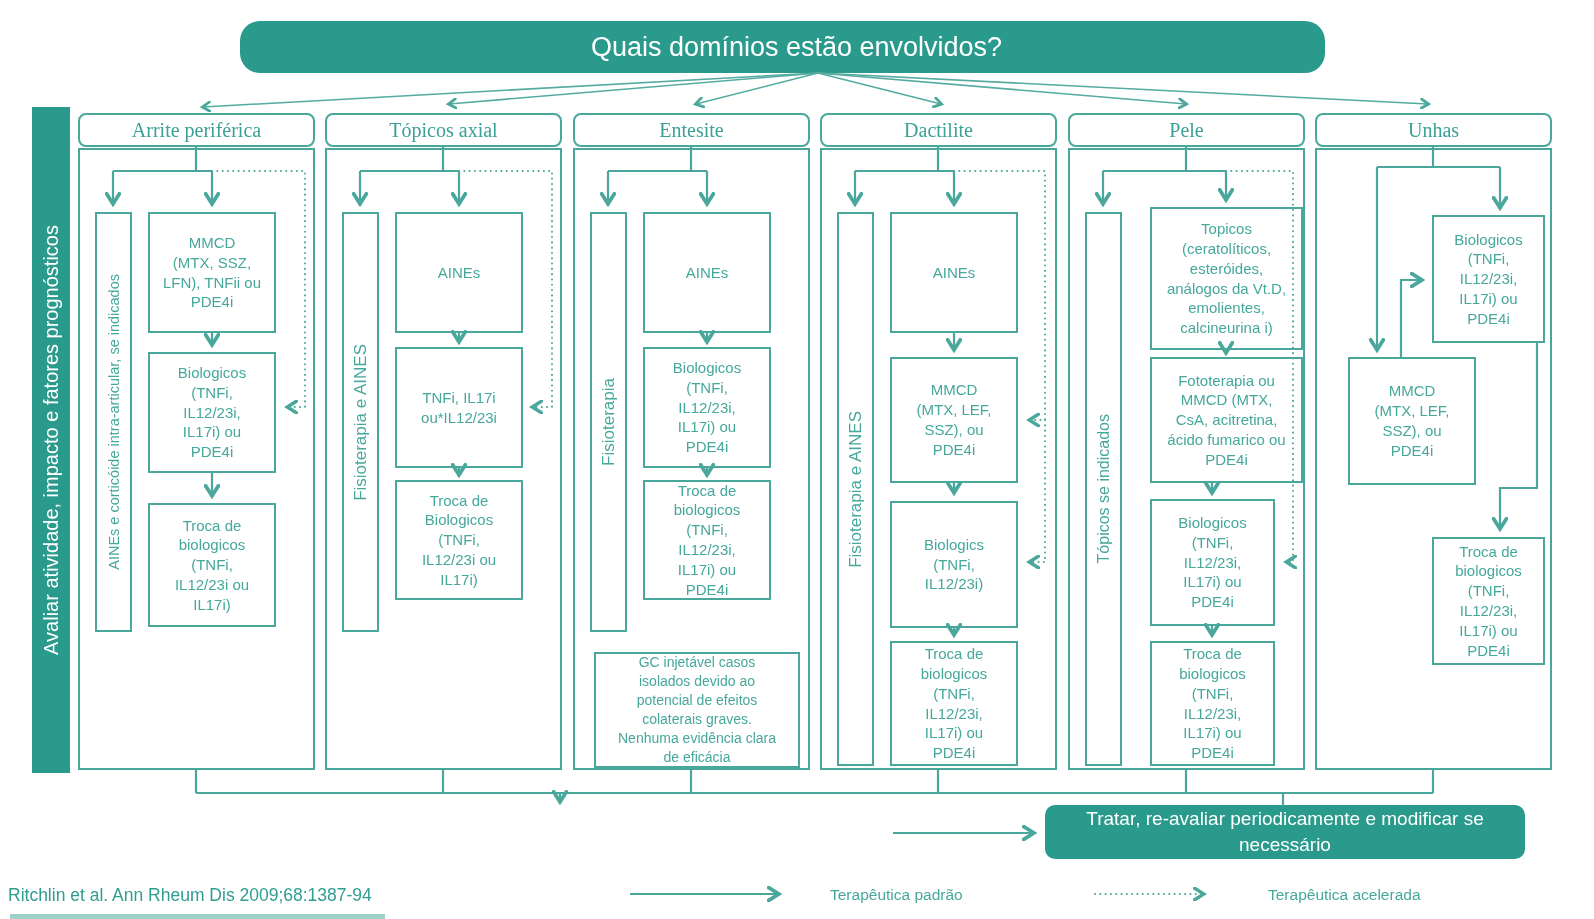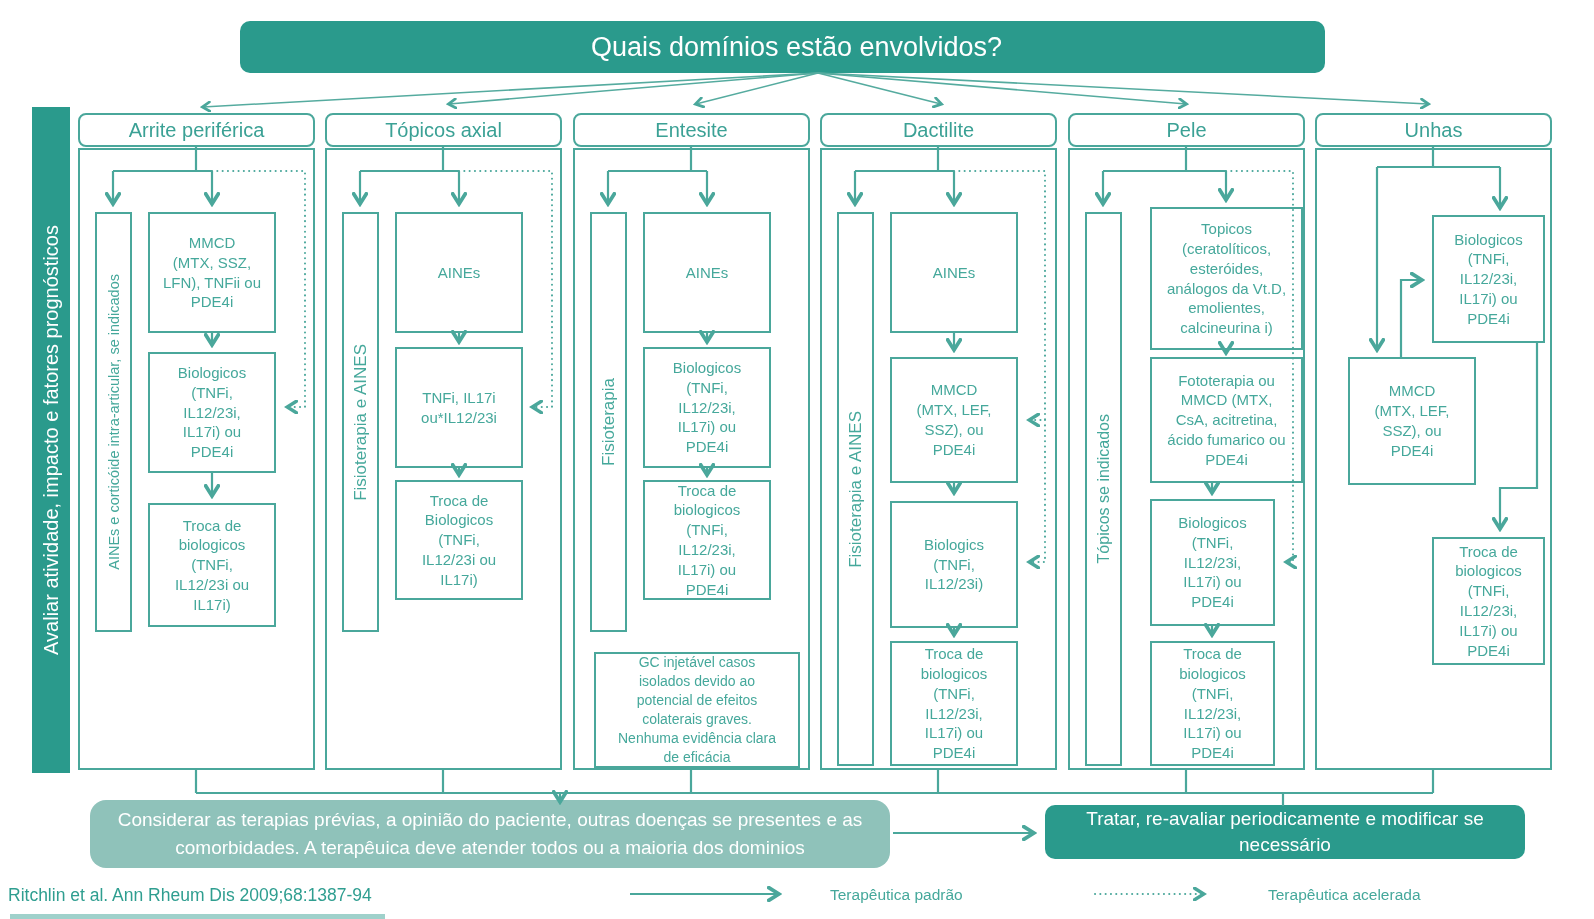--- a/index.html
+++ b/index.html
@@ -1,24 +1,24 @@
 <!DOCTYPE html>
 <html><head>
 <meta charset="utf-8">
 <style>
   html,body{margin:0;padding:0;background:#fff;font-family:"Liberation Sans",sans-serif;}
   #canvas{position:relative;width:1594px;height:919px;background:#fff;overflow:hidden;}
   .abs{position:absolute;box-sizing:border-box;}
-  .banner{background:#2a9a8c;color:#fff;border-radius:10px;font-size:27px;
+  .banner{background:#2a9a8c;color:#fff;border-radius:20px;font-size:27px;
           display:flex;align-items:center;justify-content:center;z-index:2;padding-left:28px;}
   .sidebar{background:#2a9a8c;display:flex;align-items:center;justify-content:center;z-index:2;}
   .vtext{writing-mode:vertical-rl;transform:rotate(180deg);white-space:nowrap;}
   .sidetext{color:#fff;font-size:20px;}
   .hdr{border:2px solid #4aa79b;border-radius:8px;background:#fff;color:#3ba195;font-size:20px;
-       display:flex;align-items:center;justify-content:center;z-index:2;}
+       display:flex;align-items:center;justify-content:center;z-index:2;font-family:Liberation Serif, serif;}
   .frame{border:2px solid #4aa79b;background:#fff;z-index:1;}
   .vbox{border:2px solid #4aa79b;background:#fff;color:#45a89b;display:flex;align-items:center;justify-content:center;z-index:2;}
   .bx{border:2px solid #4aa79b;background:#fff;color:#45a89b;font-size:15px;line-height:1.32;
       display:flex;align-items:center;justify-content:center;text-align:center;white-space:pre-line;z-index:2;}
   .note{border:2px solid #4aa79b;background:#fff;color:#45a89b;font-size:14px;line-height:1.35;
       display:flex;align-items:center;justify-content:center;text-align:center;white-space:pre-line;z-index:2;}
   .consider{background:#8fc2ba;color:#fff;border-radius:16px;font-size:19px;line-height:1.45;
       display:flex;align-items:center;justify-content:center;text-align:center;white-space:pre-line;z-index:2;}
   .treat{background:#2a9a8c;color:#fff;border-radius:10px;font-size:19px;line-height:1.35;
       display:flex;align-items:center;justify-content:center;text-align:center;white-space:pre-line;z-index:2;}
@@ -158,22 +158,20 @@
 (MTX, LEF,
 SSZ), ou
 PDE4i</div>
   <div class="bx abs" style="left:1432px;top:537px;width:113px;height:128px">Troca de
 biologicos
 (TNFi,
 IL12/23i,
 IL17i) ou
 PDE4i</div>
 
-  <div class="consider abs" style="left:90px;top:800px;width:800px;height:68px">Considerar as terapias prévias, a opinião do paciente, outras doenças se presentes e as
-comorbidades. A terapêuica deve atender todos ou a maioria dos dominios</div>
   <div class="treat abs" style="left:1045px;top:805px;width:480px;height:54px">Tratar, re-avaliar periodicamente e modificar se
 necessário</div>
 
   <div class="cite abs" style="left:8px;top:885px">Ritchlin et al. Ann Rheum Dis 2009;68:1387-94</div>
   <div class="legend abs" style="left:830px;top:886px">Terapêutica padrão</div>
   <div class="legend abs" style="left:1268px;top:886px">Terapêutica acelerada</div>
   <div class="cut abs" style="left:10px;top:914px;width:375px;height:5px"></div>
 
   <svg class="connectors" width="1594" height="919" viewBox="0 0 1594 919">
     <defs>

